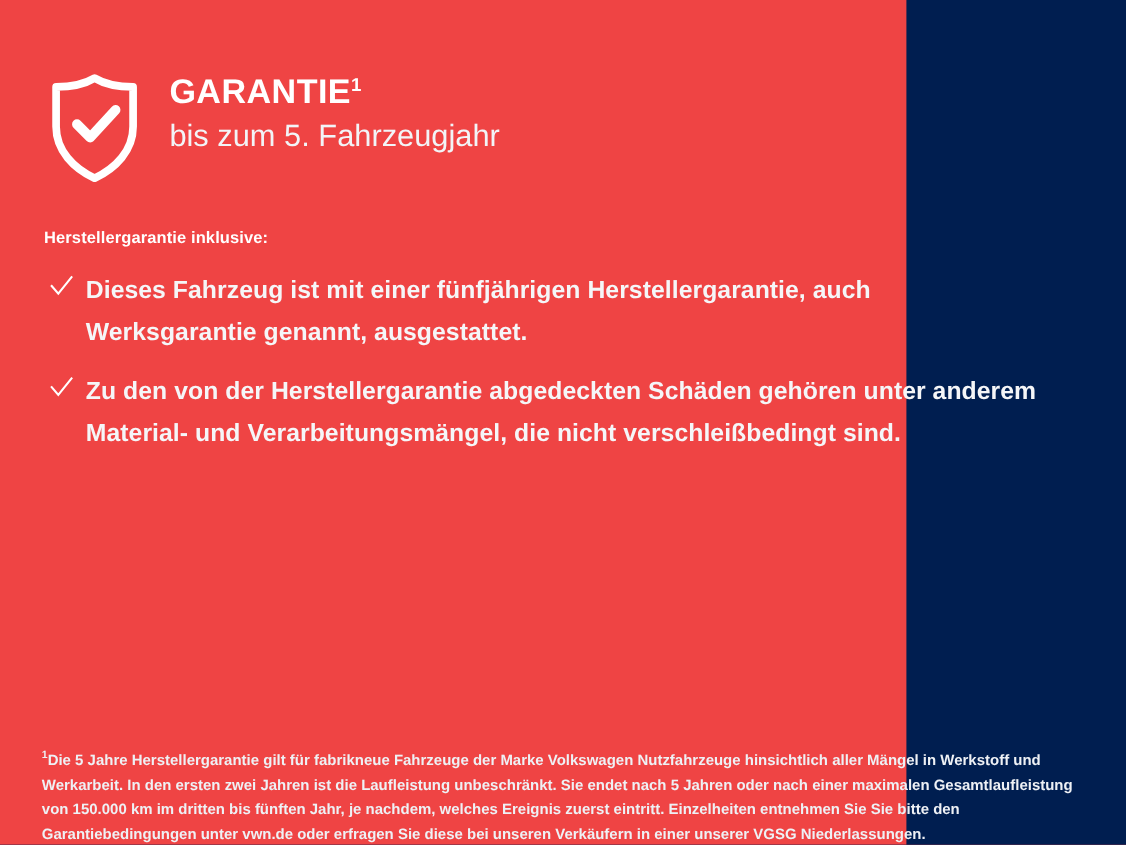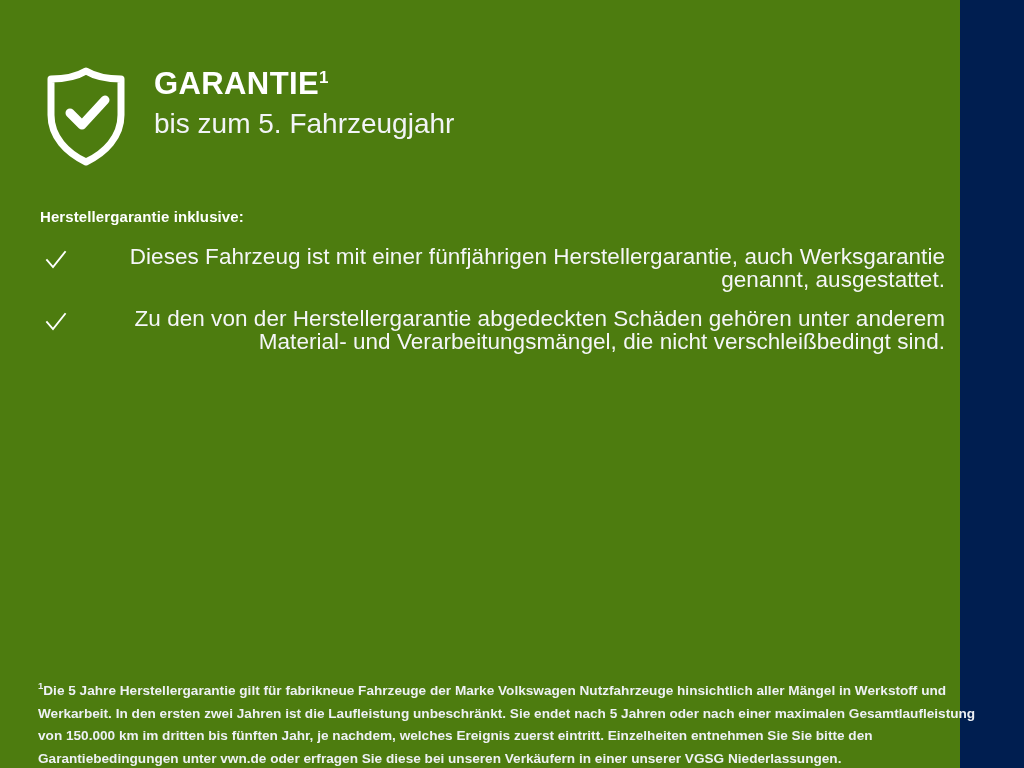--- a/index.html
+++ b/index.html
@@ -13,23 +13,23 @@
   body {
     background: #001E50;
     font-family: "Liberation Sans", sans-serif;
     color: #ffffff;
     overflow: hidden;
     position: relative;
   }
 
   .slide {
     position: relative;
-    width: 960px;
+    width: 824px;
     height: 768px;
-    background: #4d7c0f;
+    background: #ef4444;
   }
 
   
   .header {
     position: absolute;
     left: 40px;
     top: 58px;
     display: flex;
     align-items: flex-start;
   }
@@ -115,25 +115,24 @@
   }
 
   .check svg {
     display: block;
     width: 24px;
     height: 24px;
   }
 
   .bullet-text {
     font-size: 22.5px;
-    font-weight: normal;
-    line-height: 23px;
+    font-weight: bold;
+    line-height: 38px;
     color: #f5f6f8;
     letter-spacing: 0.05px;
-    text-align: right;
   }
 
   
   .footnote {
     position: absolute;
     left: 38px;
     top: 655px;
     width: 948px;
     font-size: 13.6px;
     font-weight: bold;

